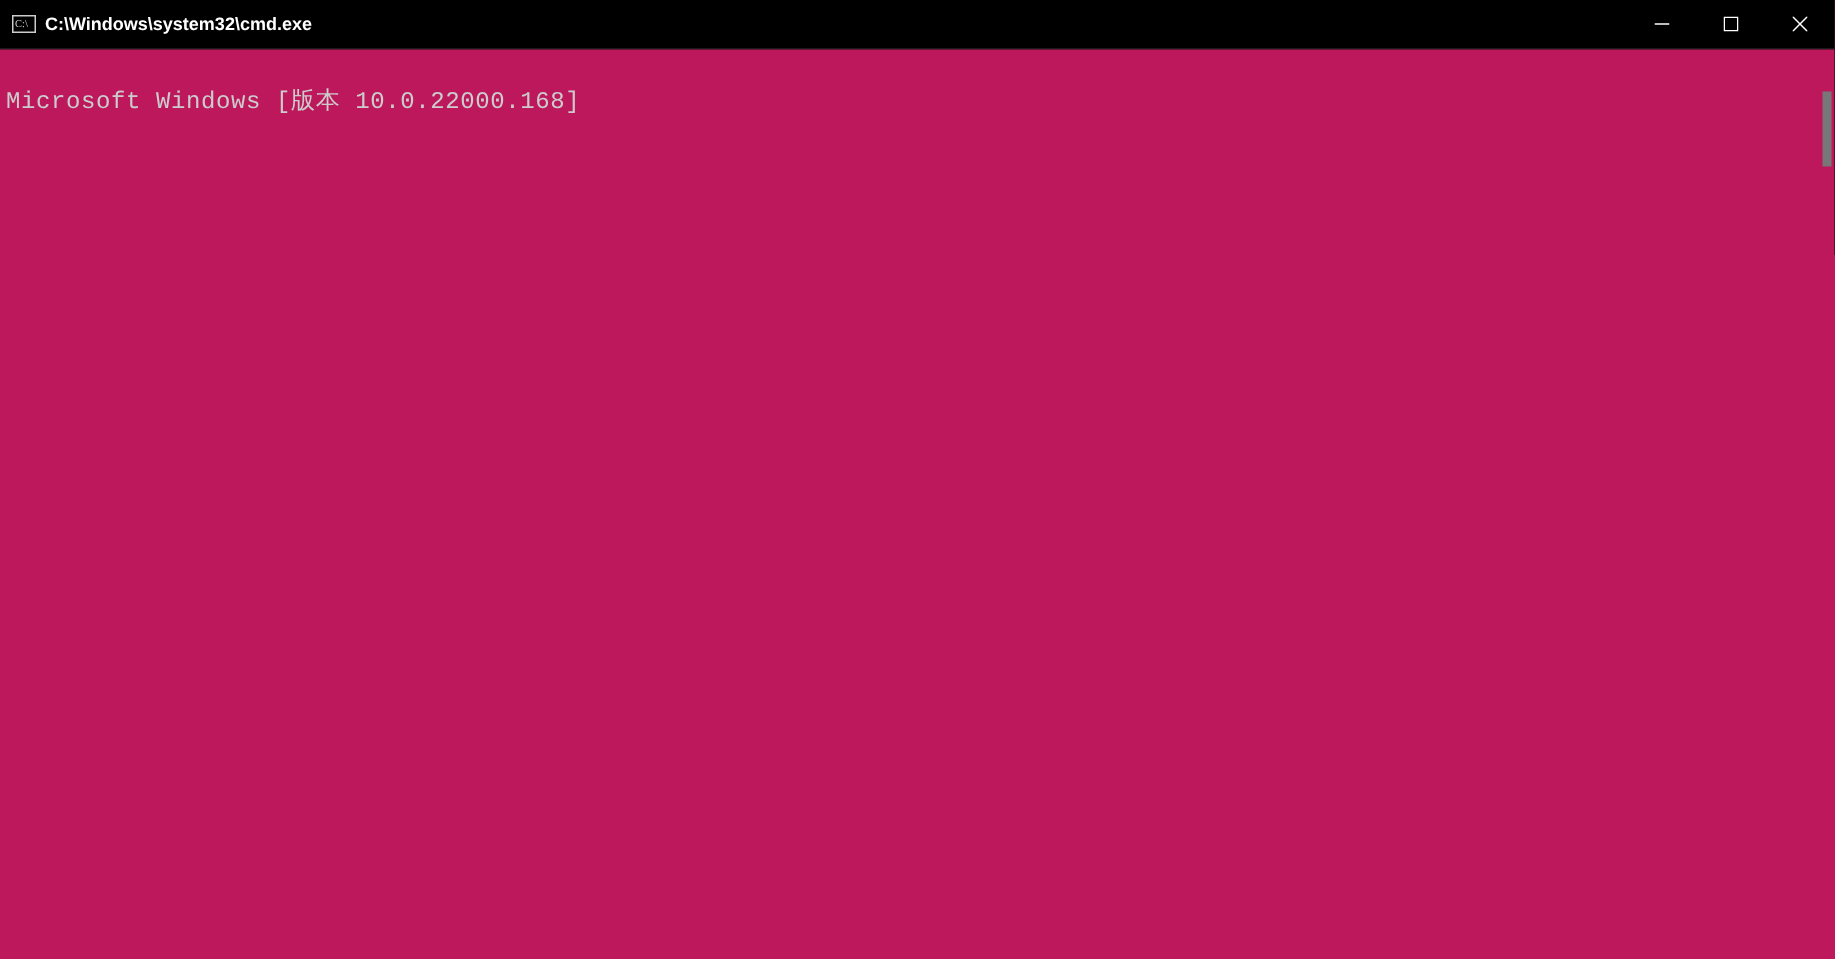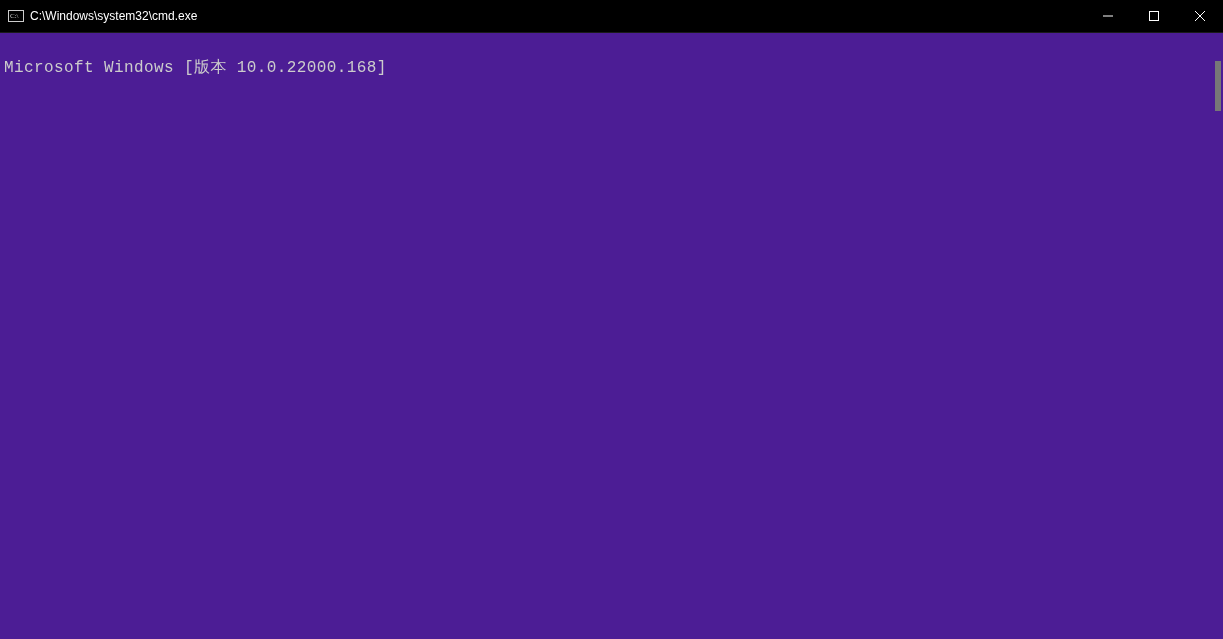--- a/index.html
+++ b/index.html
@@ -30,41 +30,42 @@
     justify-content: center;
   }
 
   .titlebar-title {
     color: #ffffff;
     font-family: "Segoe UI", Arial, sans-serif;
     font-size: 12px;
     margin-left: 6px;
     flex: 1;
     white-space: nowrap;
+    font-weight: bold;
   }
 
   .window-controls {
     display: flex;
     height: 100%;
   }
 
   .win-btn {
     width: 46px;
     height: 32px;
     display: flex;
     align-items: center;
     justify-content: center;
     color: #ffffff;
   }
 
   .terminal-area {
     position: relative;
     width: 100%;
     height: calc(639px - 32px);
-    background: #4c1d95;
+    background: #be185d;
     box-sizing: border-box;
   }
 
   .terminal-content {
     padding: 4px 0 0 4px;
     font-size: 16px;
     line-height: 21px;
     letter-spacing: 0.4px;
     white-space: pre;
     color: #cccccc;

